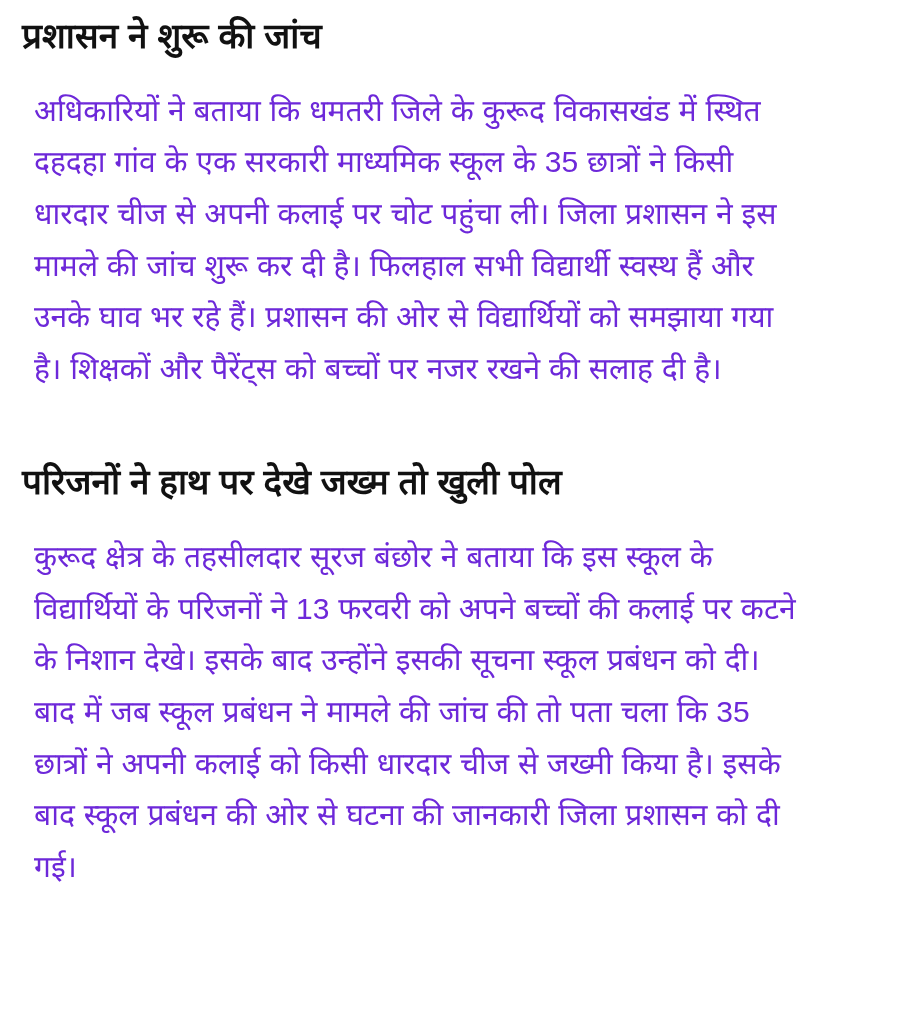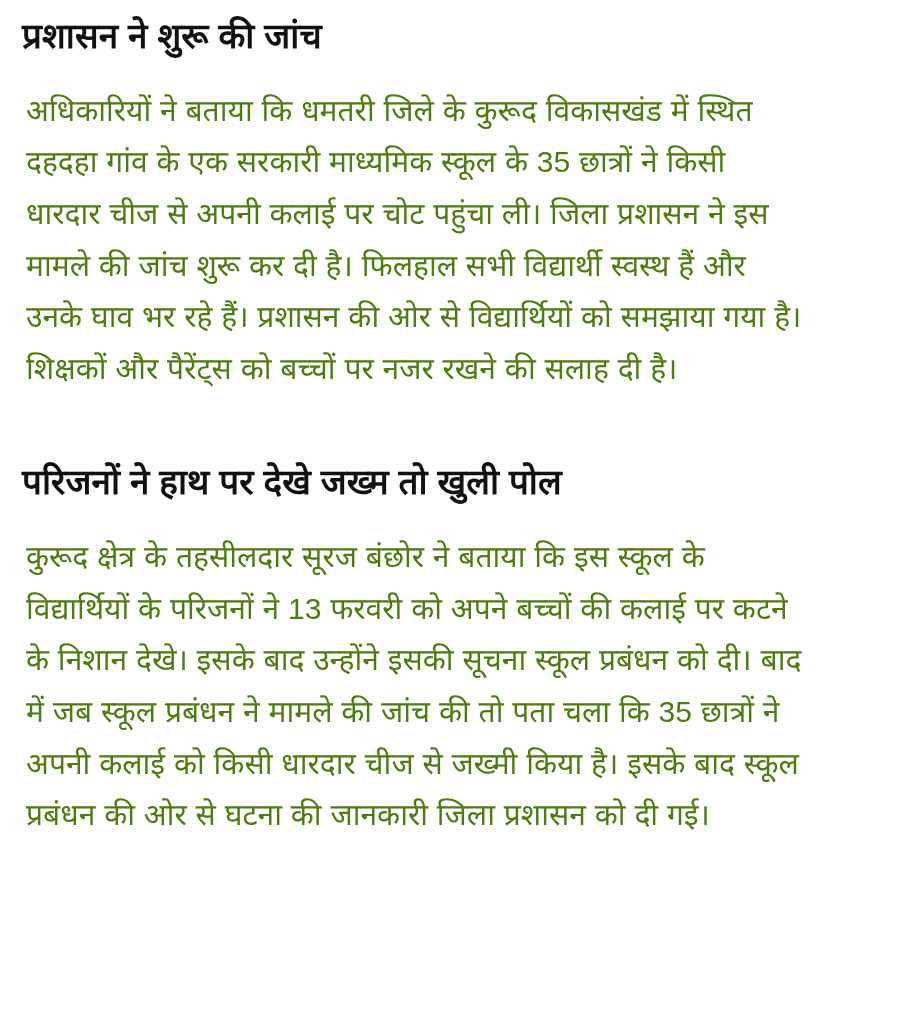--- a/index.html
+++ b/index.html
@@ -29,22 +29,22 @@
     margin: 0 0 26px 0;
   }
   .section-heading.second {
     margin-top: 66px;
     margin-bottom: 26px;
   }
   .body-paragraph {
     font-size: 30px;
     font-weight: 400;
     line-height: 1.72;
-    color: #4d7c0f;
-    margin: 4px;
+    color: #6d28d9;
+    margin: 12px;
     text-align: left;
     word-spacing: 0.5px;
   }
 </style>
 </head>
 <body>
 
 <div class="article">
 
   <h2 class="section-heading">प्रशासन ने शुरू की जांच</h2>

